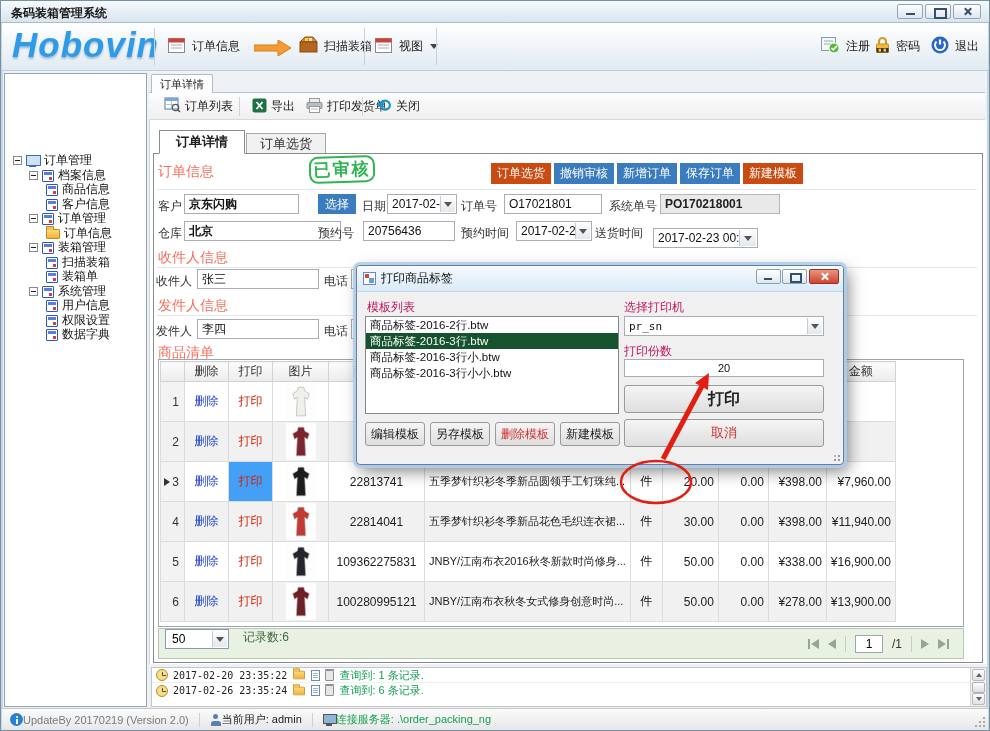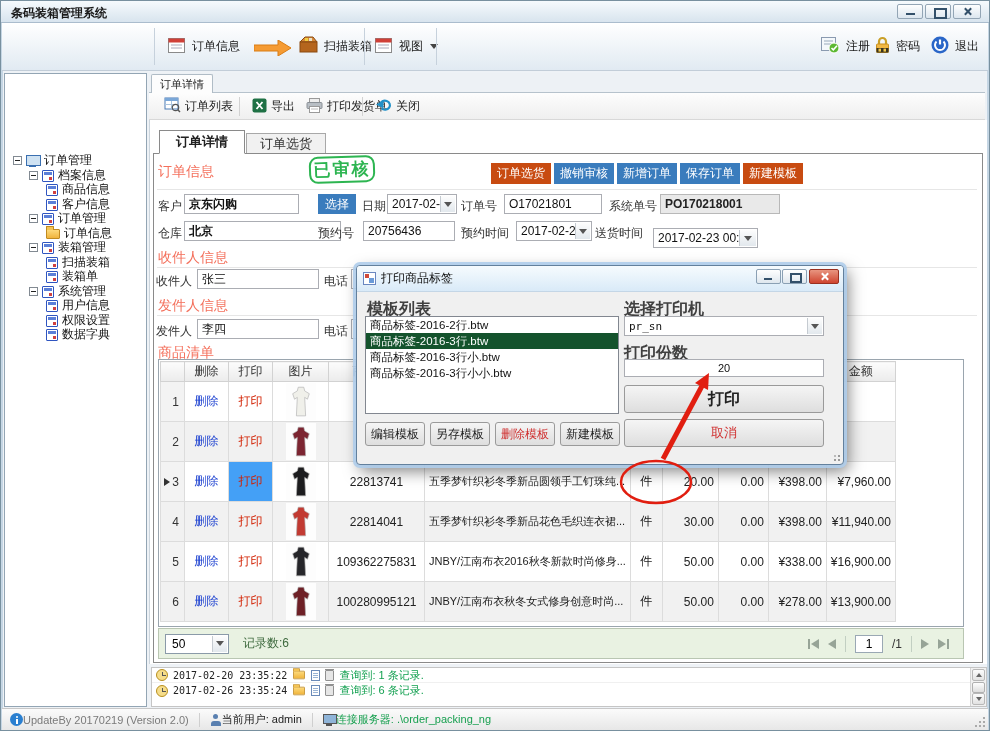--- a/index.html
+++ b/index.html
@@ -67,21 +67,21 @@
   .grid td.timg{background:#fff;text-align:center;padding:1px}
   .grid td.del{color:#1a3fd0;text-align:center;cursor:pointer}
   .grid td.prt{color:#d22000;text-align:center;cursor:pointer}
   .grid td.prt.sel{background:#44a0f6}
   .grid td.num{text-align:right}
   .grid td.cen{text-align:center}
   .grid td.name{font-size:11px}
   .rowmark{position:absolute;left:3px;top:16px;width:0;height:0;border-left:6px solid #333;border-top:4px solid transparent;border-bottom:4px solid transparent}
   .thumb{width:30px;height:37px;margin:0 auto;display:flex;align-items:center;justify-content:center;background:#fdfdfd}
   
-  .pager{position:absolute;left:157px;top:627px;width:806px;height:31px;background:#e9f2e2;border:1px solid #b9c6b2;display:flex;align-items:center;z-index:4}
+  .pager{position:absolute;left:157px;top:627px;width:806px;height:31px;background:#e9f2e2;border:1px solid #b9c6b2;display:flex;z-index:4}
   .psize{margin-left:6px;width:64px;height:20px;background:#fff;border:1px solid #8a9aa8;font-size:12px;display:flex;align-items:center;padding-left:6px;position:relative;cursor:pointer}
   .precords{margin-left:14px;font-size:12px;color:#3e6a3e}
   .pnav{margin-left:auto;display:flex;align-items:center;gap:9px;margin-right:14px}
   .tri-l{width:0;height:0;border-right:8px solid #97a497;border-top:5px solid transparent;border-bottom:5px solid transparent}
   .tri-r{width:0;height:0;border-left:8px solid #97a497;border-top:5px solid transparent;border-bottom:5px solid transparent}
   .pbar{width:2px;height:10px;background:#97a497}
   .pfirst,.plast,.pprev,.pnext{display:flex;align-items:center;gap:1px;cursor:pointer}
   .pvsep{width:1px;height:16px;background:#c2cfc2}
   .pagebox{width:28px;height:18px;background:#fff;border:1px solid #9aa8b4;font-size:12px;display:flex;align-items:center;justify-content:center}
   .ptotal{font-size:12px;color:#333}
@@ -124,21 +124,21 @@
   .dicon{width:13px;height:13px;border:1px solid #6a87c0;background:#fff;position:relative;flex:none}
   .dicon::before{content:"";position:absolute;left:1px;top:1px;width:4px;height:4px;background:#d04a3a}
   .dicon::after{content:"";position:absolute;right:1px;bottom:1px;width:5px;height:5px;background:#6a9ad8}
   .dwb{position:absolute;top:3px;height:15px;border:1px solid #8aa0b4;border-radius:2px;background:linear-gradient(#fefefe,#dfe7ee)}
   .dwb.min{right:62px;width:25px}.dwb.max{right:36px;width:25px}
   .dwb.min::before{content:"";position:absolute;left:7px;bottom:3px;width:8px;height:2px;background:#33506a}
   .dwb.max::before{content:"";position:absolute;left:7px;top:3px;width:8px;height:6px;border:2px solid #33506a}
   .dwb.cls{right:4px;width:30px;background:linear-gradient(#e89580,#cf4530);border-color:#9a3020}
   .dwb.cls::before,.dwb.cls::after{content:"";position:absolute;left:14px;top:2px;width:2px;height:9px;background:#fff}
   .dwb.cls::before{transform:rotate(45deg)}.dwb.cls::after{transform:rotate(-45deg)}
-  .dlabel{position:absolute;font-size:16px;font-weight:bold;color:#404040}
+  .dlabel{position:absolute;font-size:12px;font-weight:normal;color:#be185d}
   .listbox{position:absolute;left:8px;top:50px;width:254px;height:98px;background:#fff;border:1px solid #828790;font-size:11.5px;overflow:hidden}
   .litem{height:16px;line-height:16px;padding-left:4px;white-space:nowrap;color:#111;cursor:pointer}
   .litem.sel{background:#14532d;color:#fff}
   .wbtn{position:absolute;height:24px;background:linear-gradient(#f5f5f5,#dedede);border:1px solid #9a9a9a;border-radius:3px;font-size:12px;color:#222;display:flex;align-items:center;justify-content:center;cursor:pointer}
   .wbtn.redtext{color:#d03030}
   .dgrip{position:absolute;right:3px;bottom:3px;width:2px;height:2px;background:#999;box-shadow:-4px 0 0 #999,0 -4px 0 #999,-4px -4px 0 #bbb}
   
   .anno{position:absolute;left:0;top:0;z-index:99;pointer-events:none}
 </style>
 </head>
@@ -147,20 +147,21 @@
 <div id="app">
 
   <div class="titlebar">
     <div class="title-text">条码装箱管理系统</div>
     <div class="winbtn min"></div>
     <div class="winbtn max"></div>
     <div class="winbtn cls"></div>
   </div>
 
   <div class="banner">
+    <div class="logo">Hobovin</div>
     <div class="bsep" style="left:152px"></div>
     <div class="bitem" style="left:165px;top:12px">
       <span><svg width="20" height="20">
             <rect x="1.5" y="3.5" width="16" height="14" fill="#fff" stroke="#8a8a8a"></rect>
             <rect x="1.5" y="3.5" width="16" height="4" fill="#d04038"></rect>
             <line x1="4" y1="10" x2="15" y2="10" stroke="#aab" stroke-width="1"></line>
             <line x1="4" y1="13" x2="15" y2="13" stroke="#aab" stroke-width="1"></line>
           </svg></span>
       <span>订单信息</span>
     </div>

